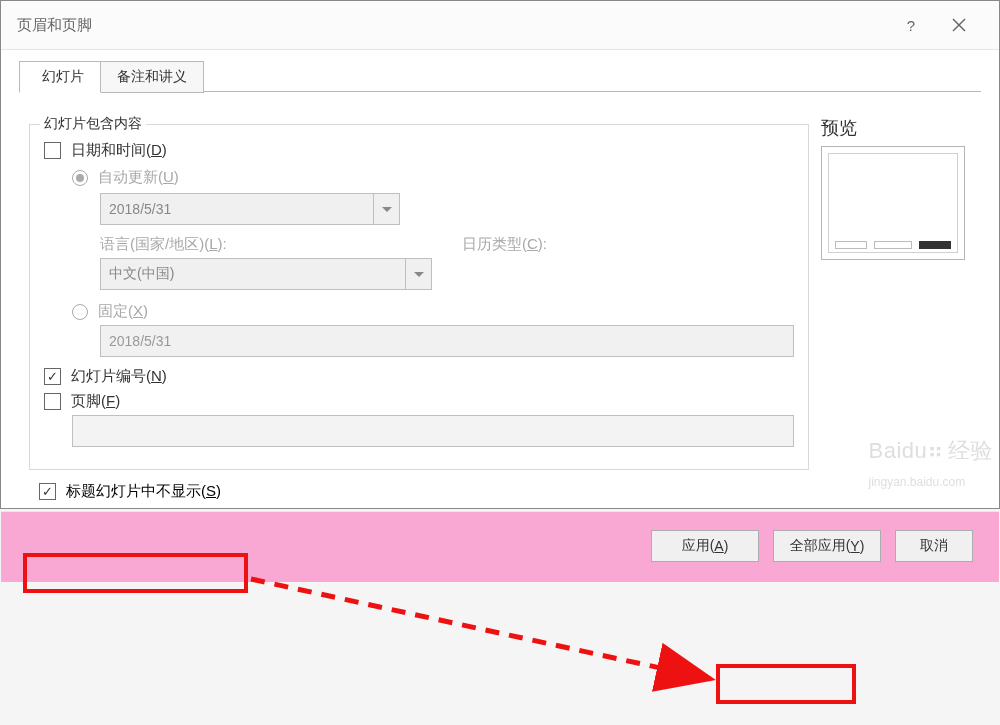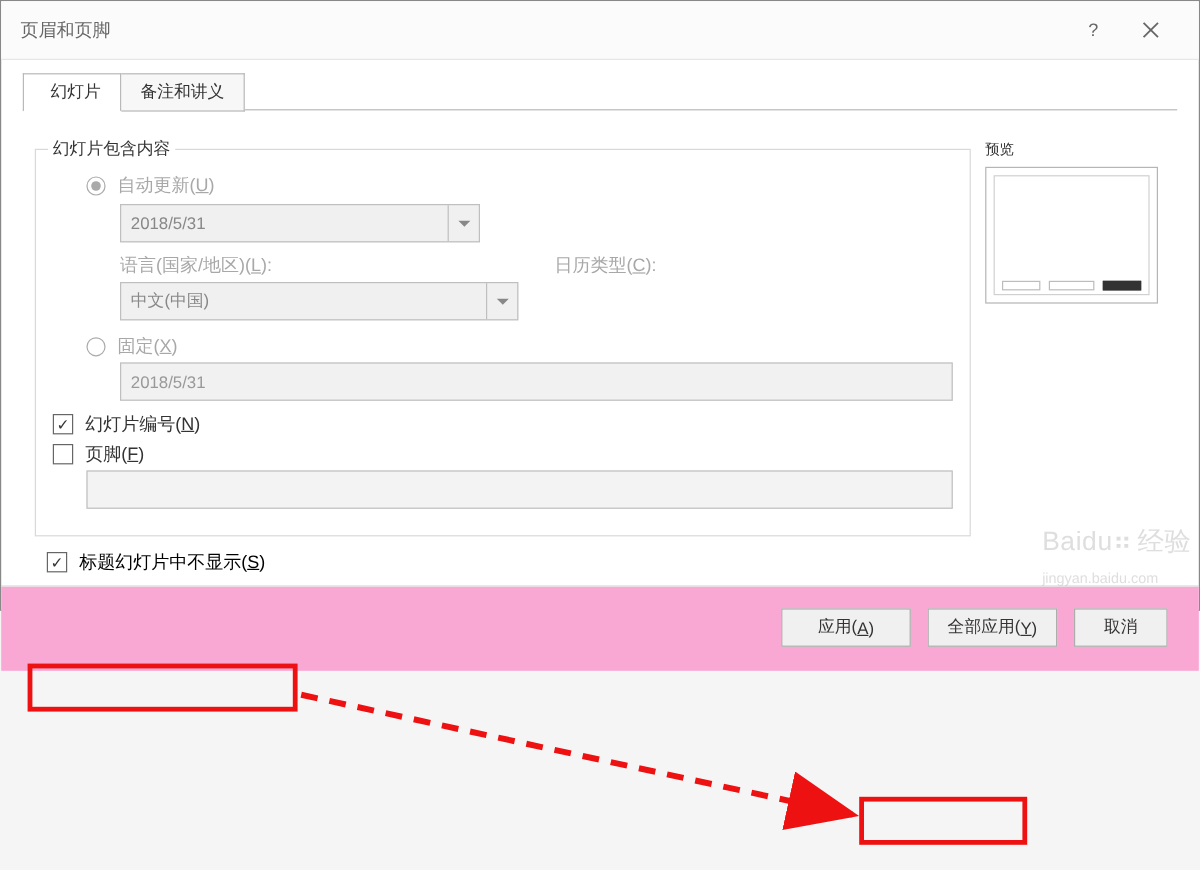--- a/index.html
+++ b/index.html
@@ -82,21 +82,21 @@
     background: #b9b9b9;
   }
   .body {
     flex: 1;
     display: flex;
     gap: 12px;
     padding: 24px 10px 10px 10px;
   }
   .main-col { flex: 1; }
   .preview-col { width: 150px; }
-  .preview-label { font-size: 12px; color: #333; margin-bottom: 6px; }
+  .preview-label { font-size: 18px; color: #333; margin-bottom: 6px; }
 
   
   .fieldset {
     border: 1px solid #d9d9d9;
     padding: 12px 14px 18px 14px;
     position: relative;
     margin-top: 8px;
   }
   .fieldset > .legend {
     position: absolute;
@@ -298,20 +298,26 @@
       <div class="tab active">幻灯片</div>
       <div class="tab">备注和讲义</div>
     </div>
 
     <div class="body">
       <div class="main-col">
 
         <div class="fieldset">
           <div class="legend">幻灯片包含内容</div>
 
+          <div class="row">
+            <span class="checkbox"></span>
+            <span class="lbl">
+              <span>日期和时间(</span><span class="u">D</span><span>)</span>
+            </span>
+          </div>
 
           <div class="row pad1 disabled" style="margin-top:8px;">
             <span class="radio selected"></span>
             <span class="lbl disabled">
               <span>自动更新(</span><span class="u">U</span><span>)</span>
             </span>
           </div>
 
           <div class="row pad2" style="margin-top:6px;">
             <div class="combo" style="width:300px;">

